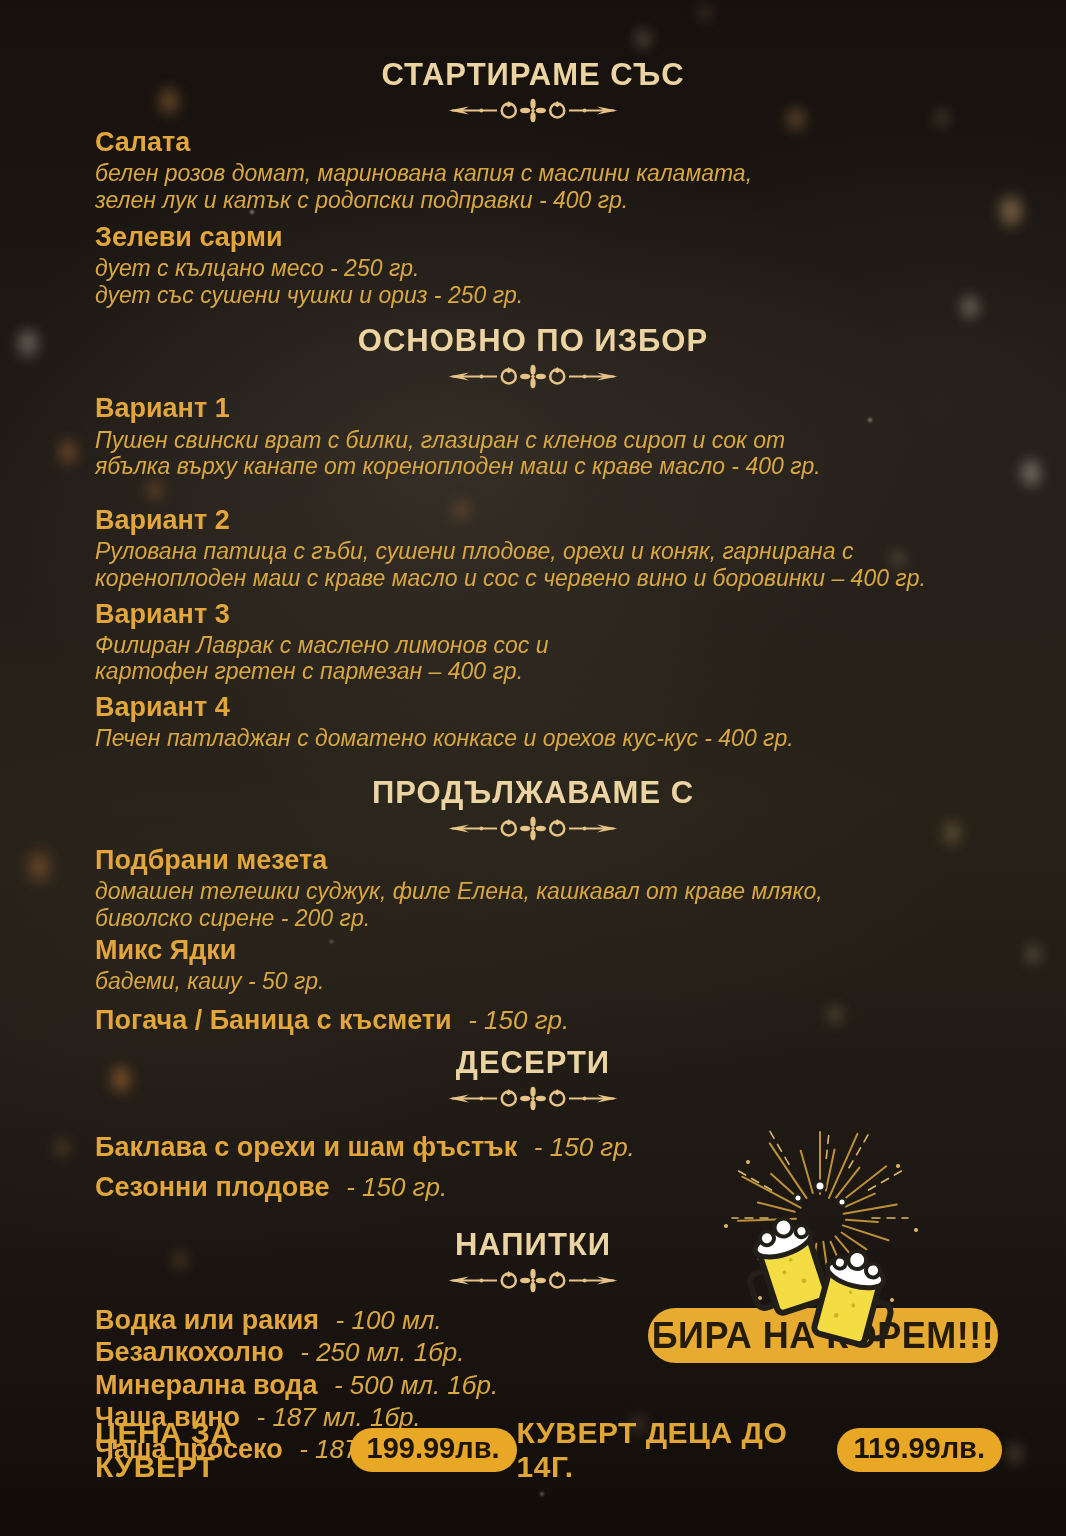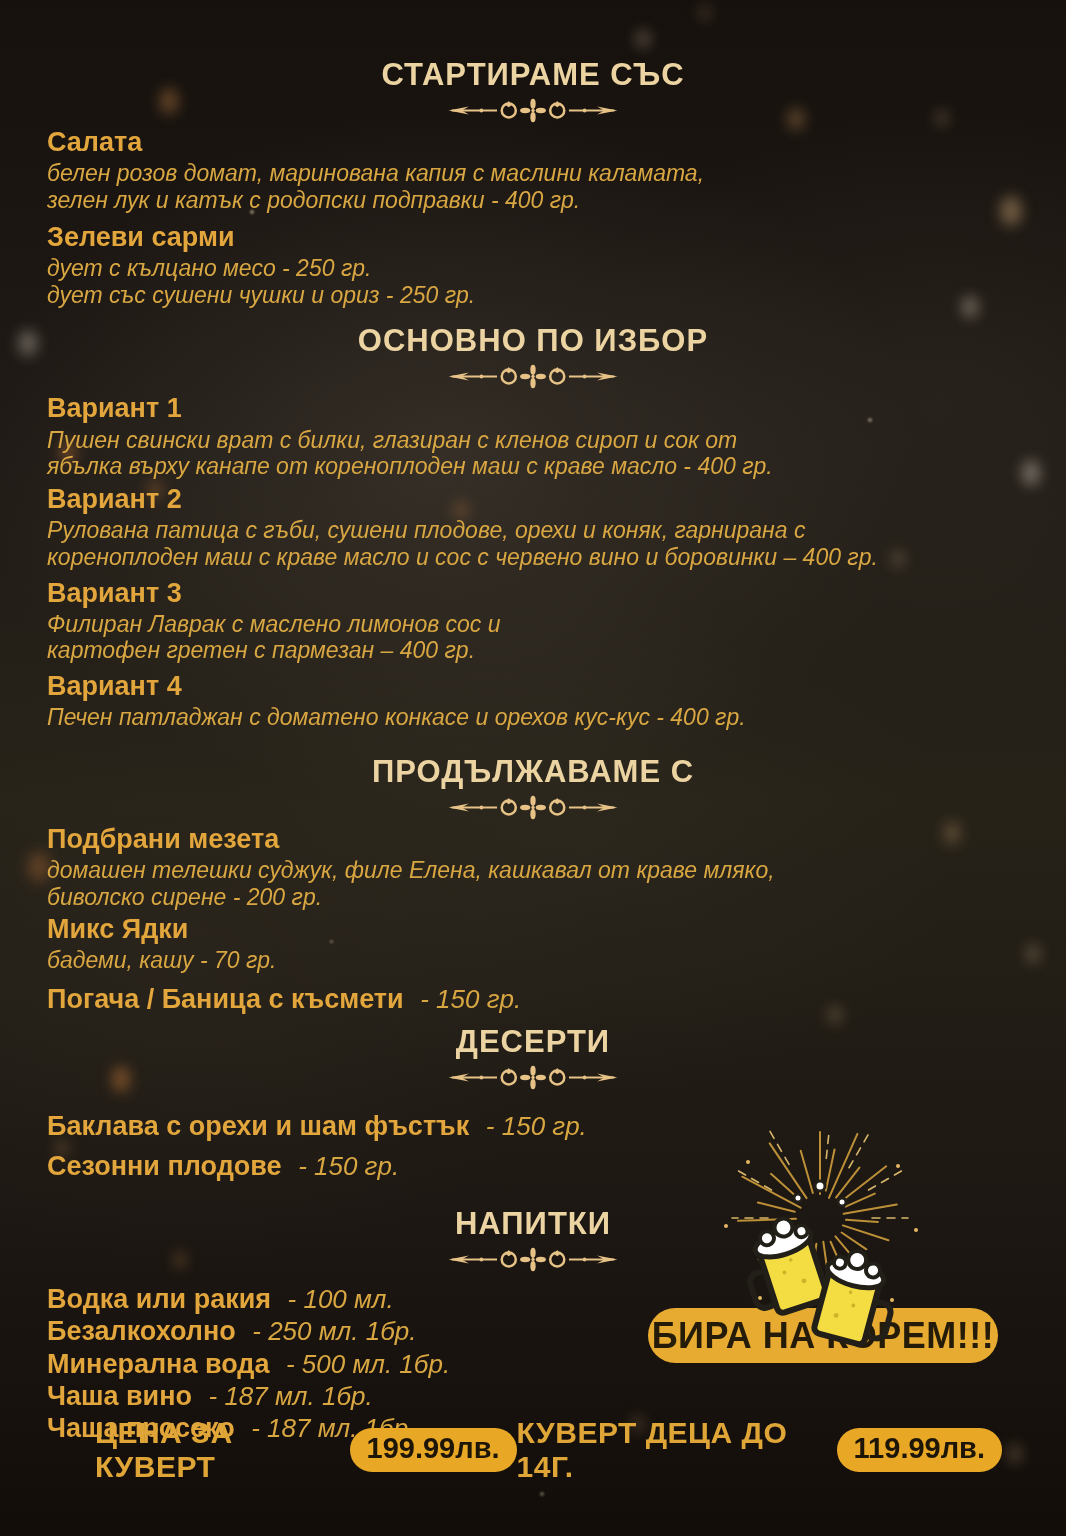--- a/index.html
+++ b/index.html
@@ -13,21 +13,21 @@
       radial-gradient(620px 420px at 55% 55%, rgba(70,64,54,.18), rgba(0,0,0,0) 60%),
       linear-gradient(180deg,#16110d 0%,#201b16 30%,#272218 52%,#1c1712 80%,#120d09 100%);
   }
   .blob{position:absolute;border-radius:50%;filter:blur(7px);pointer-events:none;}
   .speck{position:absolute;border-radius:50%;filter:blur(1px);pointer-events:none;}
 
   .menu{position:absolute;left:0;right:0;top:0;padding-top:58px;}
   .sec-title{margin:0;font-size:31px;font-weight:700;line-height:1.1;letter-spacing:1px;
              color:#ecd4a2;text-align:center;}
   .orn{display:block;margin:5px auto 3px;width:172px;height:27px;}
-  .items{padding-left:47px;padding-right:50px;}
+  .items{padding-left:95px;padding-right:50px;}
   .item{margin-top:3px;}
   .item-name{font-size:27px;line-height:1.12;font-weight:700;color:#e2a63c;}
   .item-desc{margin-top:3px;font-size:23px;line-height:1.16;font-style:italic;color:#d9a742;}
   .line{margin-top:0;font-size:27px;line-height:1.2;}
   .line-name{font-weight:700;color:#e2a63c;}
   .line-detail{font-style:italic;font-weight:400;color:#d9a742;margin-left:9px;font-size:26px;}
   .sec-main{margin-top:16px;}
   .sec-continue{margin-top:24px;}
   .sec-desserts{margin-top:10px;}
   .sec-drinks{margin-top:24px;}
@@ -140,21 +140,21 @@
         <circle cx="110" cy="16" r="2.2" stroke="none"></circle>
       </svg>
       <div class="items">
         <div class="item">
           <div class="item-name">Вариант 1</div>
           <div class="item-desc">
             <div>Пушен свински врат с билки, глазиран с кленов сироп и сок от</div>
             <div>ябълка върху канапе от кореноплоден маш с краве масло - 400 гр.</div>
           </div>
         </div>
-        <div class="item" style="margin-top:4px">
+        <div class="item" style="margin-top:25px">
           <div class="item-name">Вариант 2</div>
           <div class="item-desc">
             <div>Рулована патица с гъби, сушени плодове, орехи и коняк, гарнирана с</div>
             <div>кореноплоден маш с краве масло и сос с червено вино и боровинки – 400 гр.</div>
           </div>
         </div>
         <div class="item" style="margin-top:7px">
           <div class="item-name">Вариант 3</div>
           <div class="item-desc">
             <div>Филиран Лаврак с маслено лимонов сос и</div>
@@ -193,21 +193,21 @@
         <div class="item">
           <div class="item-name">Подбрани мезета</div>
           <div class="item-desc">
             <div>домашен телешки суджук, филе Елена, кашкавал от краве мляко,</div>
             <div>биволско сирене - 200 гр.</div>
           </div>
         </div>
         <div class="item">
           <div class="item-name">Микс Ядки</div>
           <div class="item-desc">
-            <div>бадеми, кашу  - 70 гр.</div>
+            <div>бадеми, кашу  - 50 гр.</div>
           </div>
         </div>
         <div class="line pogacha">
           <span class="line-name">Погача / Баница с късмети</span>
           <span class="line-detail">- 150 гр.</span>
         </div>
       </div>
     </section>
 
     <section class="sec sec-desserts">

